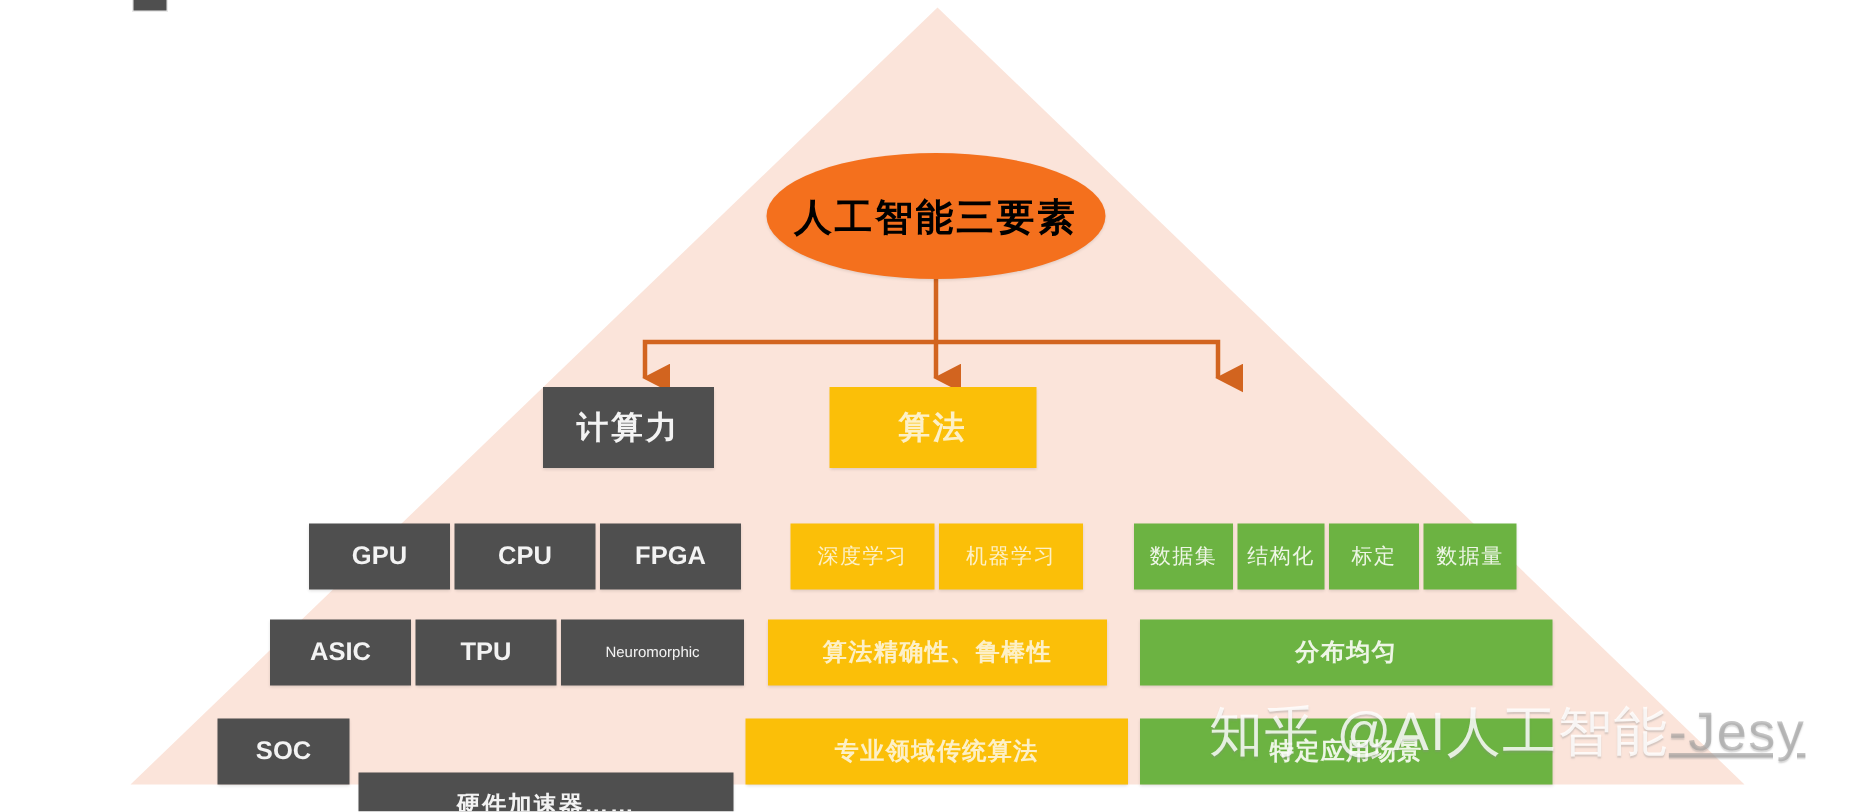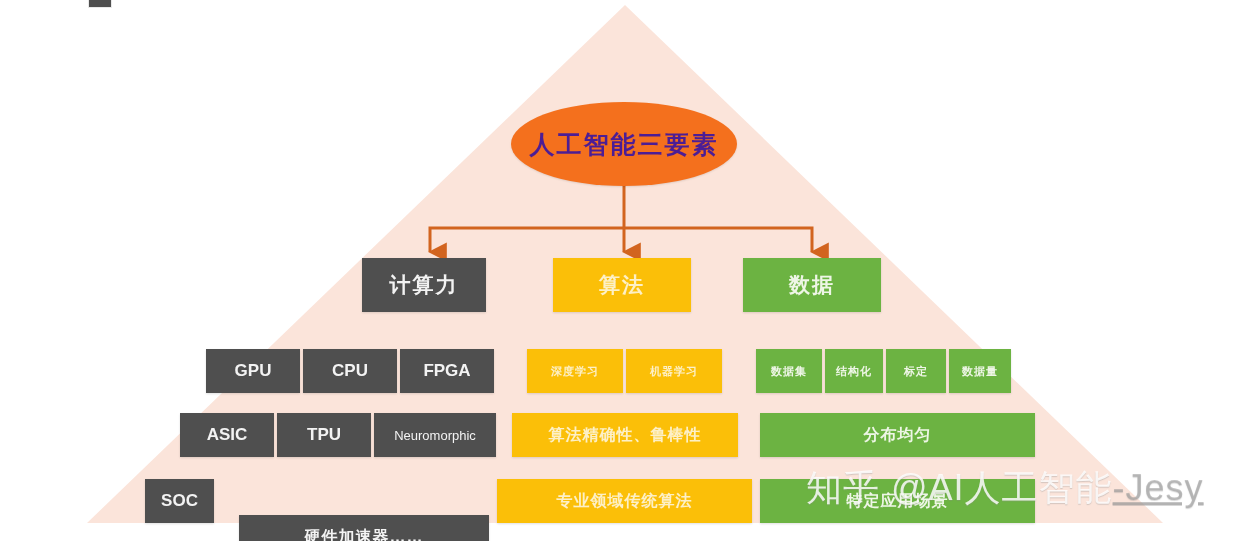--- a/index.html
+++ b/index.html
@@ -47,21 +47,21 @@
     width: 226px;
     height: 84px;
     border-radius: 50%;
     background: #f4701d;
     display: flex;
     align-items: center;
     justify-content: center;
     box-shadow: 0 1px 2px rgba(0,0,0,0.10);
   }
   .root-node .label {
-    color: #4c1d95;
+    color: #000000;
     font-size: 25px;
     font-weight: bold;
     letter-spacing: 2px;
     white-space: nowrap;
   }
 
   
   .connectors {
     position: absolute;
     left: 0;
@@ -111,26 +111,26 @@
     letter-spacing: 2px;
   }
 
   
   .tier2 { height: 44px; }
   .tier2 .label {
     font-size: 17px;
     font-weight: bold;
   }
   .tier2 .label.small {
-    font-size: 13px;
+    font-size: 10px;
     font-weight: normal;
   }
   .tier2 .label.cn {
-    font-size: 11px;
-    font-weight: bold;
+    font-size: 14px;
+    font-weight: normal;
     letter-spacing: 1px;
   }
   .tier2 .label.cn-wide {
     font-size: 16px;
     font-weight: bold;
     letter-spacing: 1px;
   }
 
   
   .watermark {
@@ -170,31 +170,28 @@
       <path d="M 624 186 L 624 252" marker-end="url(#arrowhead)"></path>
       <path d="M 624 228 L 430 228 L 430 252" marker-end="url(#arrowhead)"></path>
       <path d="M 624 228 L 812 228 L 812 252" marker-end="url(#arrowhead)"></path>
     </g>
   </svg>
 
   <div class="root-node">
     <span class="label">人工智能三要素</span>
   </div>
 
-  <div class="box tier1 dark" style="left:362px; top:258px; width:124px;">
+  <div class="box tier1 dark" style="left:362px; top:258px; width:114px;">
     <span class="label">计算力</span>
   </div>
 
   <div class="box tier1 amber" style="left:553px; top:258px; width:138px;">
     <span class="label">算法</span>
   </div>
 
-  <div class="box tier1 green" style="left:743px; top:258px; width:138px;">
-    <span class="label">数据</span>
-  </div>
 
   <div class="box tier2 dark" style="left:206px; top:349px; width:94px;">
     <span class="label">GPU</span>
   </div>
   <div class="box tier2 dark" style="left:303px; top:349px; width:94px;">
     <span class="label">CPU</span>
   </div>
   <div class="box tier2 dark" style="left:400px; top:349px; width:94px;">
     <span class="label">FPGA</span>
   </div>
@@ -230,21 +227,21 @@
   </div>
 
   <div class="box tier2 amber" style="left:512px; top:413px; width:226px;">
     <span class="label cn-wide">算法精确性、鲁棒性</span>
   </div>
 
   <div class="box tier2 green" style="left:760px; top:413px; width:275px;">
     <span class="label cn-wide">分布均匀</span>
   </div>
 
-  <div class="box tier2 dark" style="left:145px; top:479px; width:69px;">
+  <div class="box tier2 dark" style="left:145px; top:479px; width:88px;">
     <span class="label">SOC</span>
   </div>
   <div class="box tier2 dark" style="left:239px; top:479px; width:250px;margin-top:36px;">
     <span class="label cn-wide">硬件加速器……</span>
   </div>
 
   <div class="box tier2 amber" style="left:497px; top:479px; width:255px;">
     <span class="label cn-wide">专业领域传统算法</span>
   </div>
 

